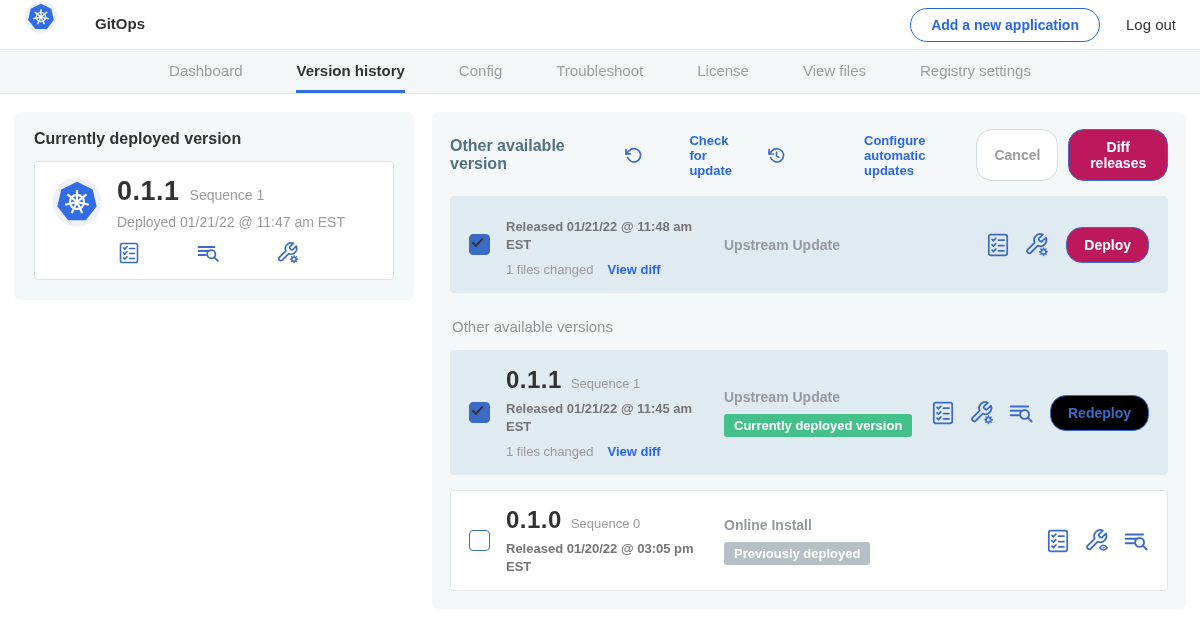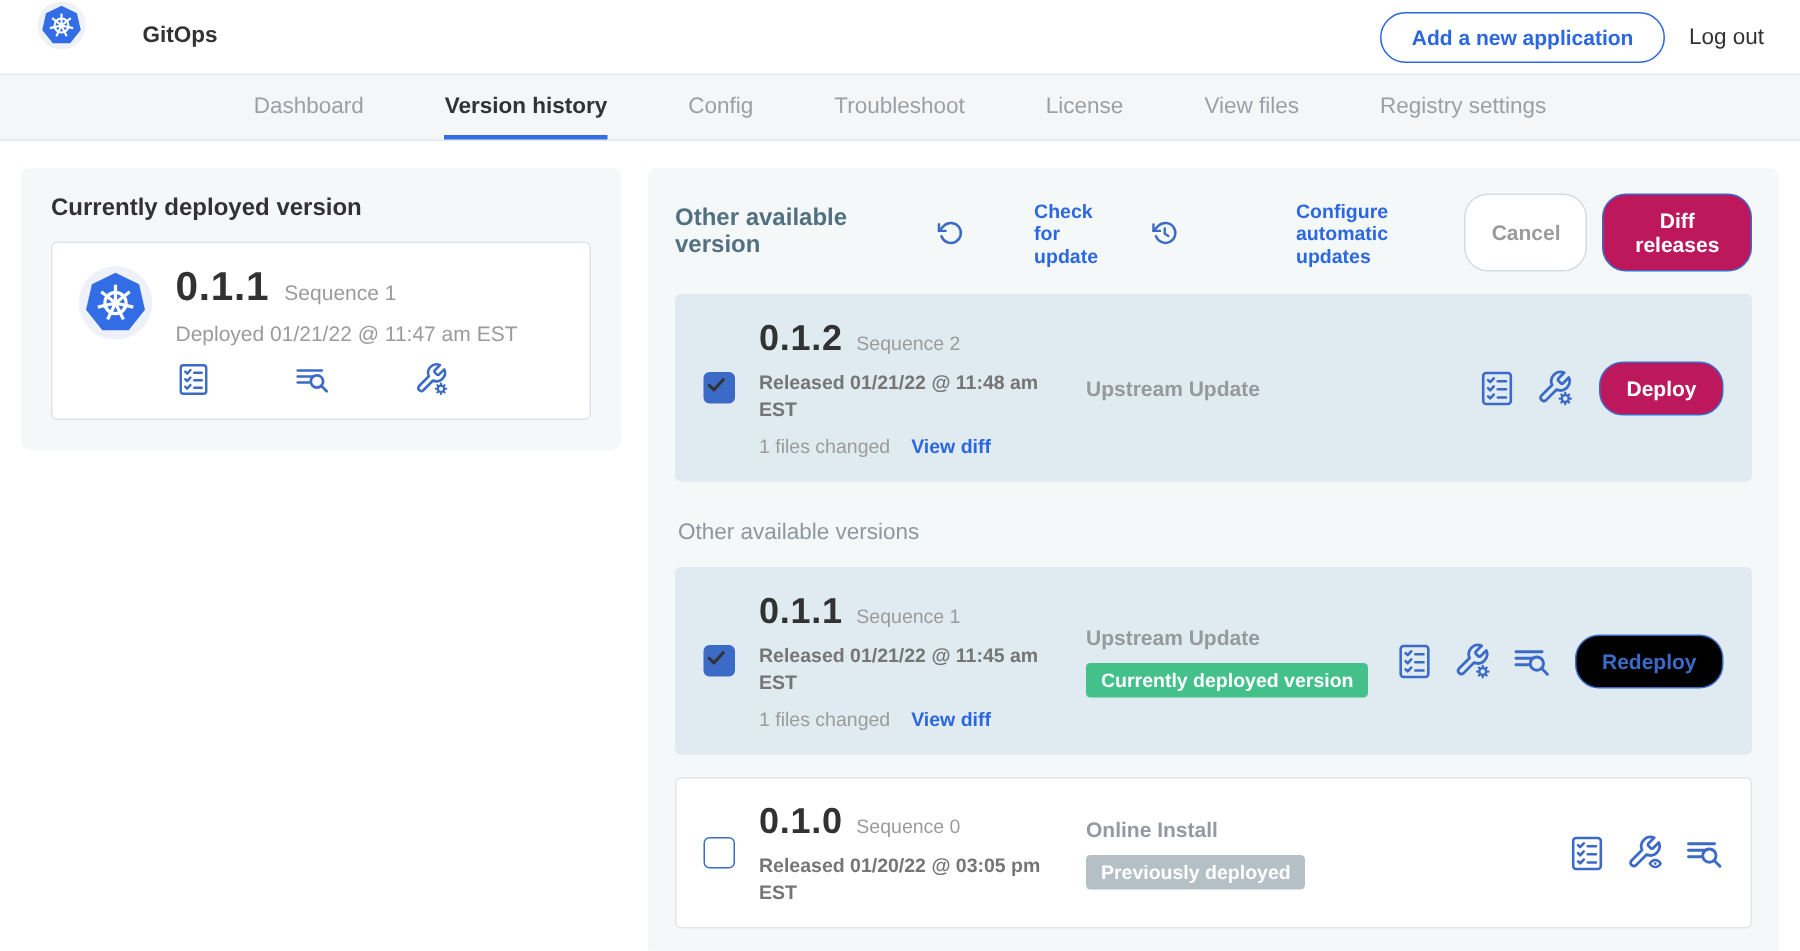--- a/index.html
+++ b/index.html
@@ -14,21 +14,21 @@
   .apptabs { display: flex; }
   .apptab { display: flex; align-items: center; padding: 0 15px; font-size: 15px;
             font-weight: bold; color: #323232; border-bottom: 3px solid transparent;
             cursor: pointer; }
   .apptab.active { border-bottom-color: #326de6; }
   .topnav-spacer { flex: 1; }
   .pill-btn { align-self: center; background: #fff; border: 1px solid #2b67e0; color: #2b67e0;
               font-weight: bold; font-size: 14px; border-radius: 18px; padding: 8px 20px;
               cursor: pointer; font-family: inherit; }
   .logout { display: flex; align-items: center; font-size: 15px; color: #323232;
-            margin-left: 16px; cursor: pointer; }
+            margin-left: 26px; cursor: pointer; }
 
   
   .subnav { height: 44px; background: #f4f6f7; border-bottom: 1px solid #e3e7e9;
             display: flex; justify-content: center; }
   .subtab { display: flex; align-items: center; margin: 0 27px; font-size: 15px;
             color: #9ba0a5; border-bottom: 3px solid transparent; cursor: pointer; }
   .subtab.active { color: #323232; font-weight: bold; border-bottom-color: #326de6; }
 
   
   .content { display: flex; align-items: flex-start; gap: 18px; padding: 18px 14px; }
@@ -238,24 +238,20 @@
 
     <div class="vrow selected">
       <span class="checkbox checked">
           <span style="display: inline-flex; width: 100%; height: 100%;">
             <svg viewBox="0 0 24 24" width="100%" height="100%" fill="none" stroke="currentColor" stroke-linecap="round" stroke-linejoin="round" stroke-width="3.2">
       <polyline points="4.5 12.5 9.5 17.5 19.5 6.5"></polyline>
             </svg>
           </span>
         </span>
       <div class="vinfo">
-        <div class="vline">
-          <span class="vnum">0.1.2</span>
-          <span class="vseq">Sequence 2</span>
-        </div>
         <div class="vreleased">Released 01/21/22 @ 11:48 am EST</div>
         <div class="vfiles">
           <span>1 files changed</span>
           <a class="vdiff">View diff</a>
         </div>
       </div>
       <div class="vsource">
         <div class="vsource-label">Upstream Update</div>
       </div>
       <div class="vicons">

